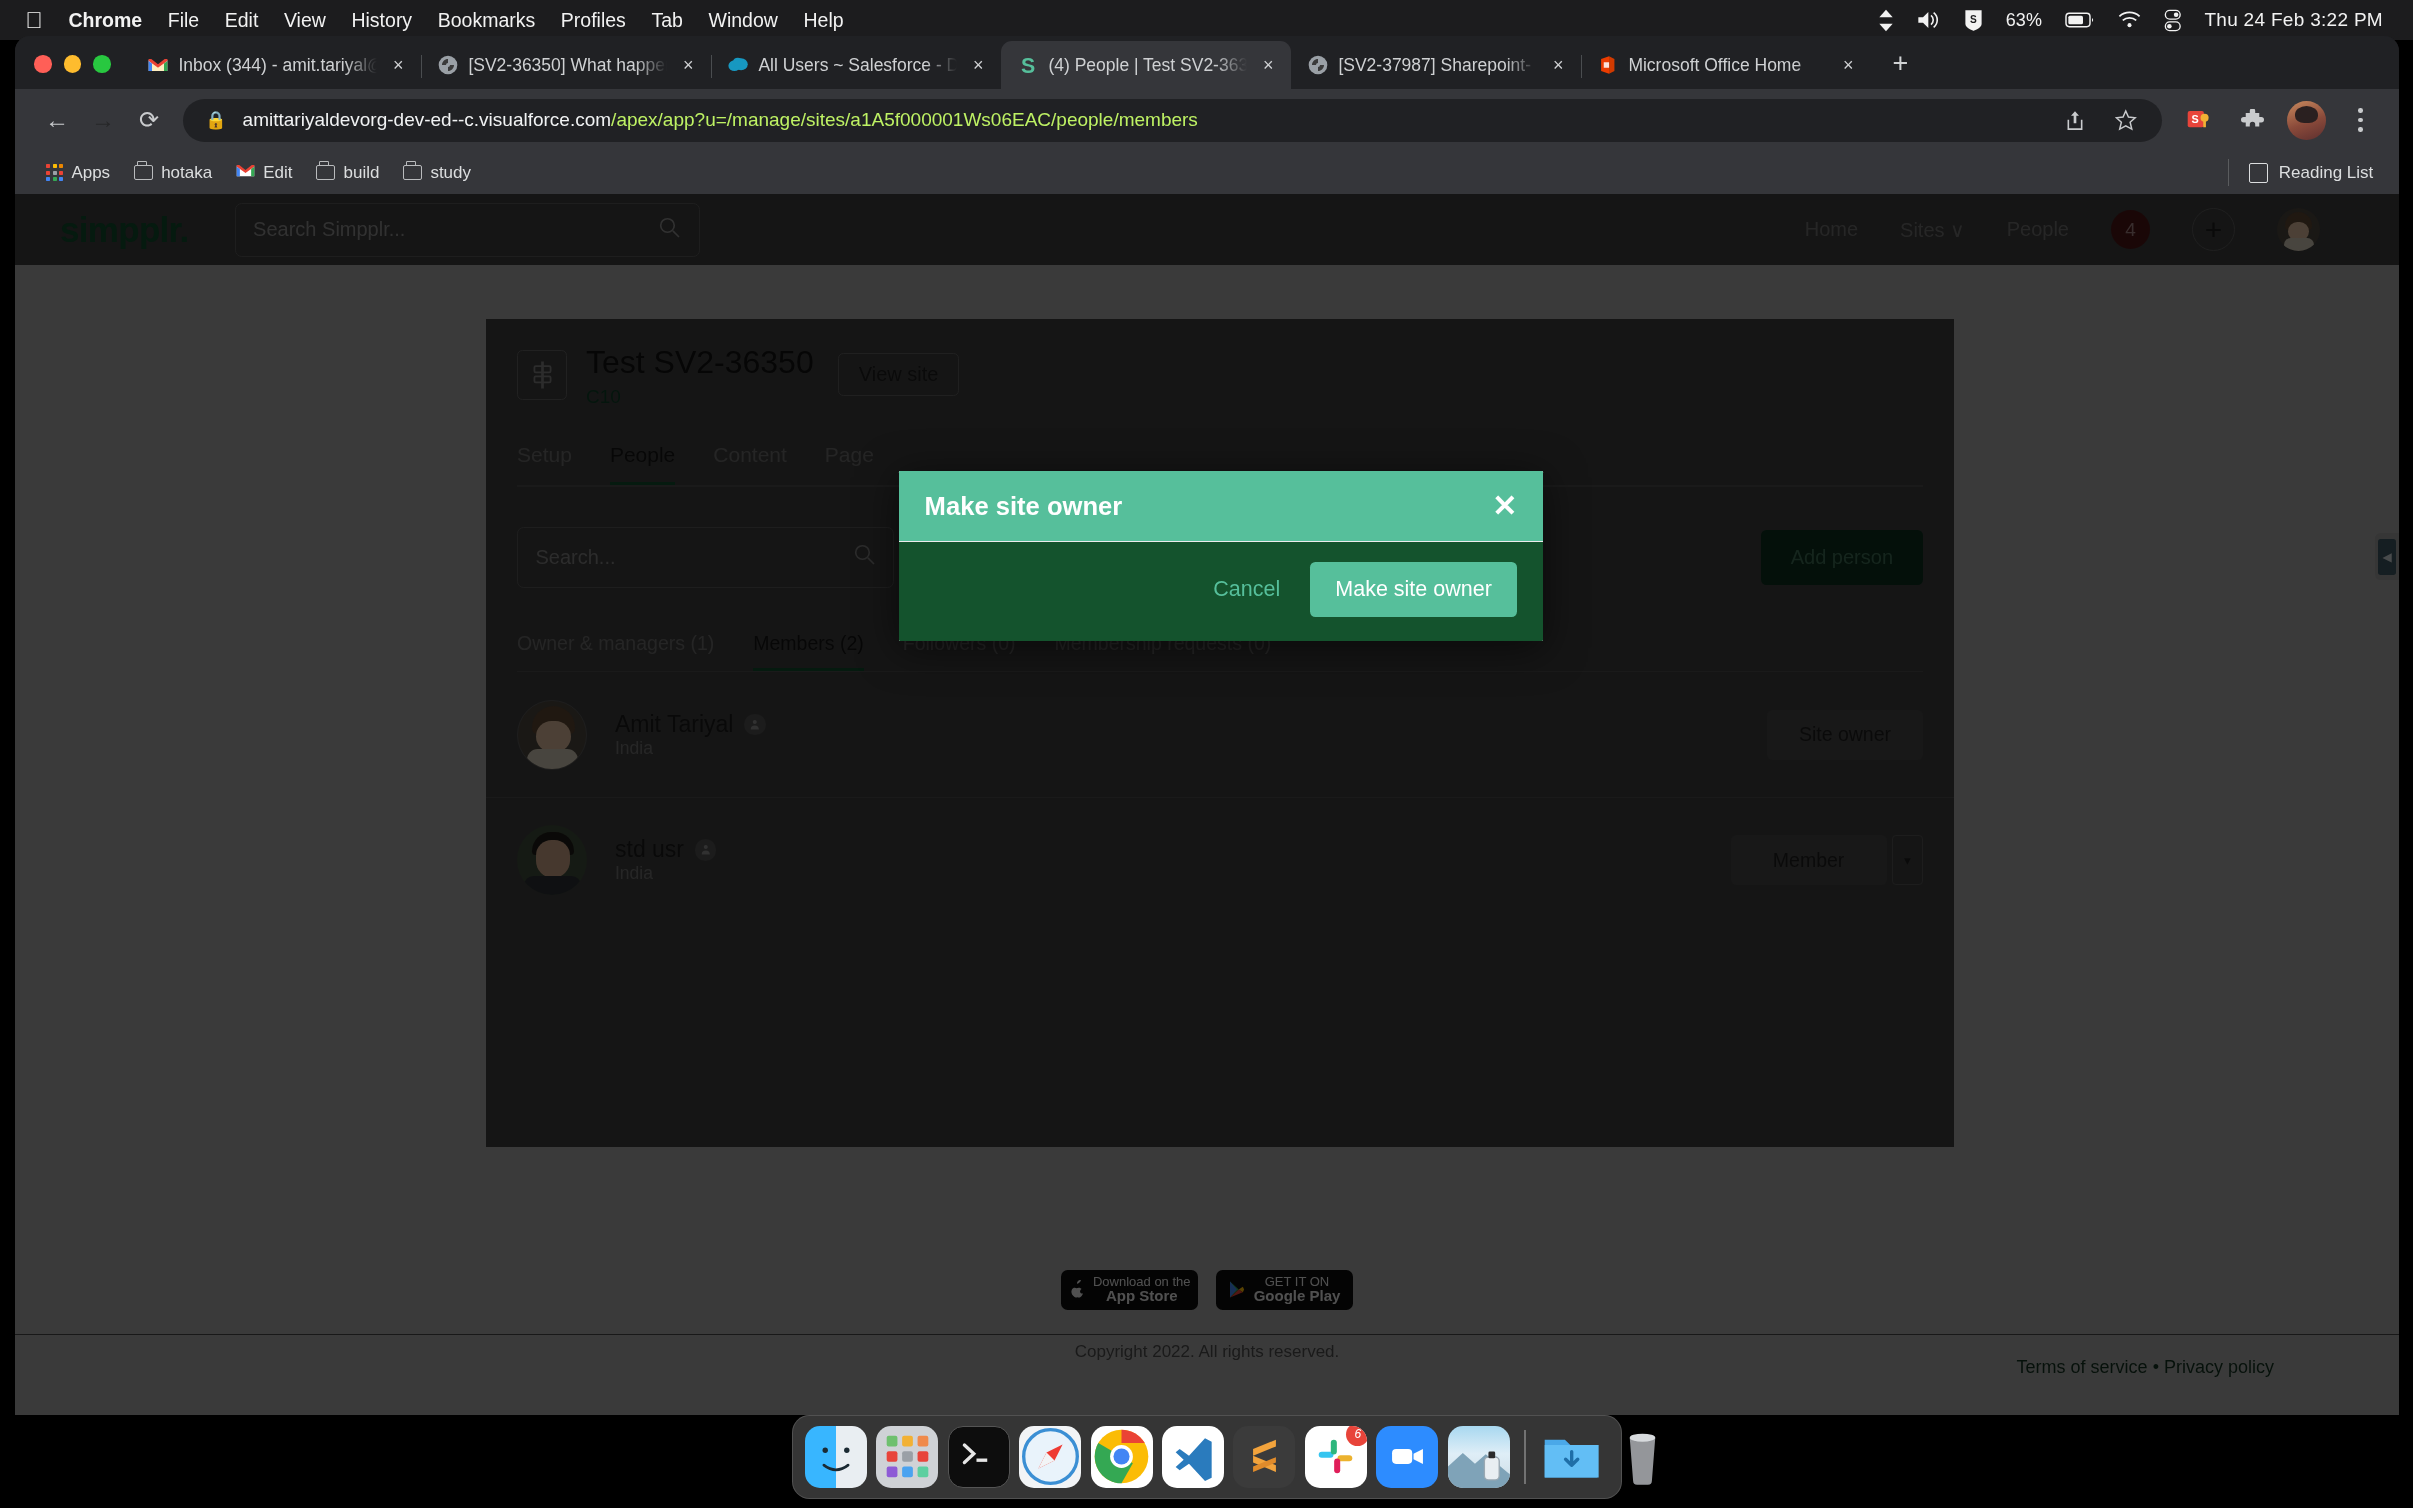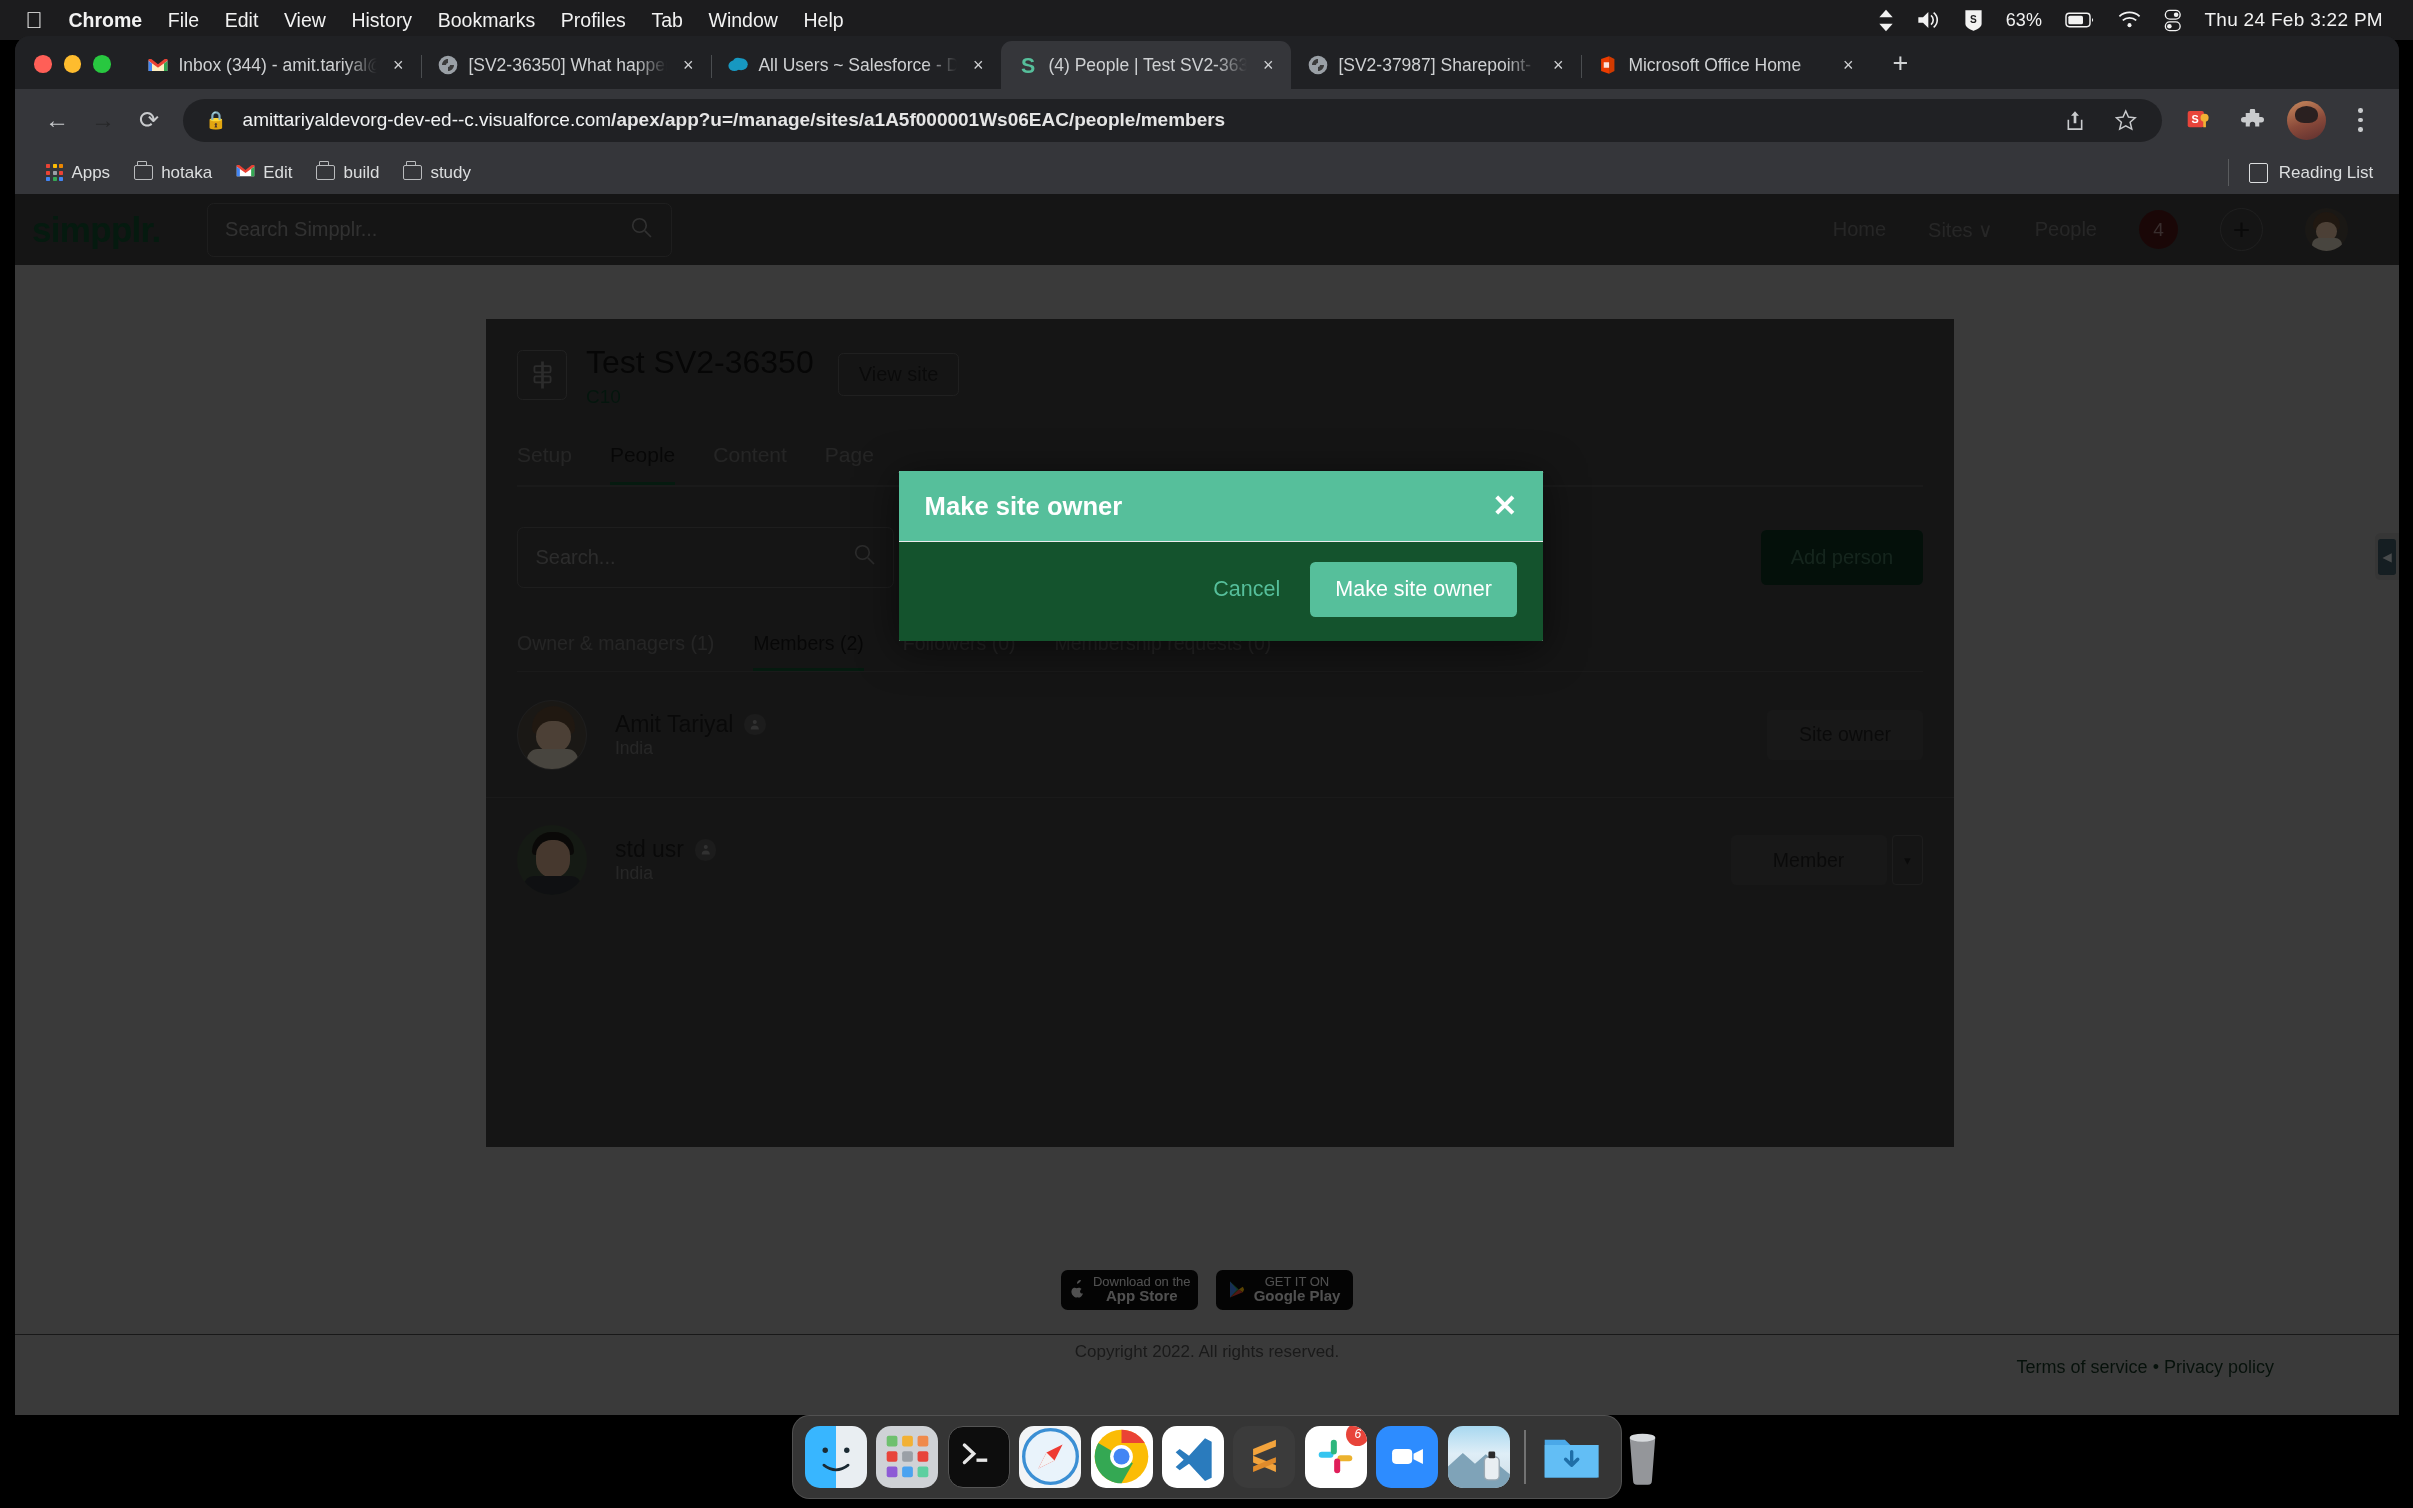--- a/index.html
+++ b/index.html
@@ -57,21 +57,21 @@
   .toolbar { height: 62px; background: #35363a; display: flex; align-items: center; padding: 0 19px; gap: 0; }
   .navbtn { width: 46px; height: 46px; display:flex; align-items:center; justify-content:center; color:#c9cbcd; font-size: 24px; }
   .navbtn.dim { color: #6c6e71; }
   .omnibox {
     flex: 1; height: 43px; background: #202124; border-radius: 23px;
     display: flex; align-items: center; padding: 0 6.7px 0 23px; margin-left: 10.8px;
     color: #e8eaed; font-size: 19px; overflow: hidden;
   }
   .lock { margin-right: 15px; font-size: 17.5px; color: #c0c2c4; }
   .url-host { color: #f1f3f4; white-space: nowrap; }
-  .url-path { color: #e5e5e5; white-space: nowrap; font-weight: bold; }
+  .url-path { color: #bef264; white-space: nowrap; }
   .omni-actions { margin-left: auto; display: flex; align-items: center; gap: 12px; padding-right: 9.4px; }
   .tb-icon { width: 39px; height: 39px; display:flex; align-items:center; justify-content:center; color:#c9cbcd; }
   .ext-icons { display: flex; align-items: center; gap: 15px; margin-left: 17.5px; }
   .avatar-sm { width: 39px; height: 39px; border-radius: 50%; background: linear-gradient(160deg,#c98a5e 0%, #8a4a3a 55%, #5d2f2f 100%); overflow:hidden; position:relative; }
   .avatar-sm::after { content:""; position:absolute; left:8px; top:5.4px; width:23px; height:17.5px; border-radius:50% 50% 40% 40%; background:#2a2020; }
   .kebab { display:flex; flex-direction:column; gap:4.7px; align-items:center; }
   .kebab i { width:4.7px; height:4.7px; border-radius:50%; background:#c9cbcd; display:block; }
 
   
   .bookmarks { height: 43px; background: #35363a; display: flex; align-items: center; padding: 0 19px; color: #dcdedf; font-size: 17px; gap: 0; }
@@ -81,21 +81,21 @@
   .apps-grid { display:grid; grid-template-columns: repeat(3,4px); grid-template-rows: repeat(3,4px); gap:2.7px; }
   .apps-grid i { width:4px; height:4px; display:block; border-radius:0.7px; }
   .reading { margin-left: auto; display: flex; align-items: center; gap: 10.8px; padding-right: 6.7px; }
   .reading .sep { width: 1.3px; height: 27px; background: #5a5c5e; margin-right: 9.4px; }
   .rl-icon { width: 19px; height: 20px; border: 1.7px solid #dcdedf; border-radius: 2px; position: relative; }
 
   
   .page { position: absolute; left: 0; top: 158px; width: 2384px; height: 1222px; background: #3a3a3a; overflow: hidden; }
   .dim { filter: brightness(.35); }
 
-  .app-header { height: 71px; background: #3b3b3b; display: flex; align-items: center; padding: 0 17px; }
+  .app-header { height: 71px; background: #3b3b3b; display: flex; align-items: center; padding: 0 45px; }
   .logo { font-size: 35px; font-weight: bold; color: #0d4a2a; letter-spacing: -0.7px; margin-left: 0; }
   .site-search {
     width: 465px; height: 54px; margin-left: 46px; border: 1.3px solid #565656; border-radius: 6.7px;
     display: flex; align-items: center; padding: 0 17.5px; color: #8d8d8d; font-size: 20px;
   }
   .site-search .mag { margin-left: auto; }
   .hdr-nav { margin-left: auto; display: flex; align-items: center; gap: 42px; color: #6e6e6e; font-size: 20px; padding-right: 34px; }
   .badge4 { width: 39px; height: 39px; border-radius: 50%; background: #4b1515; color: #a08080; display:flex; align-items:center; justify-content:center; font-size: 19px; }
   .plus-circle { width: 43px; height: 43px; border-radius: 50%; border: 1.3px solid #5a5a5a; display:flex; align-items:center; justify-content:center; color:#1c1c1c; font-size: 30px; font-weight: 300; }
   .hdr-avatar { width: 43px; height: 43px; border-radius: 50%; background: #4a443c; overflow: hidden; position: relative; }

